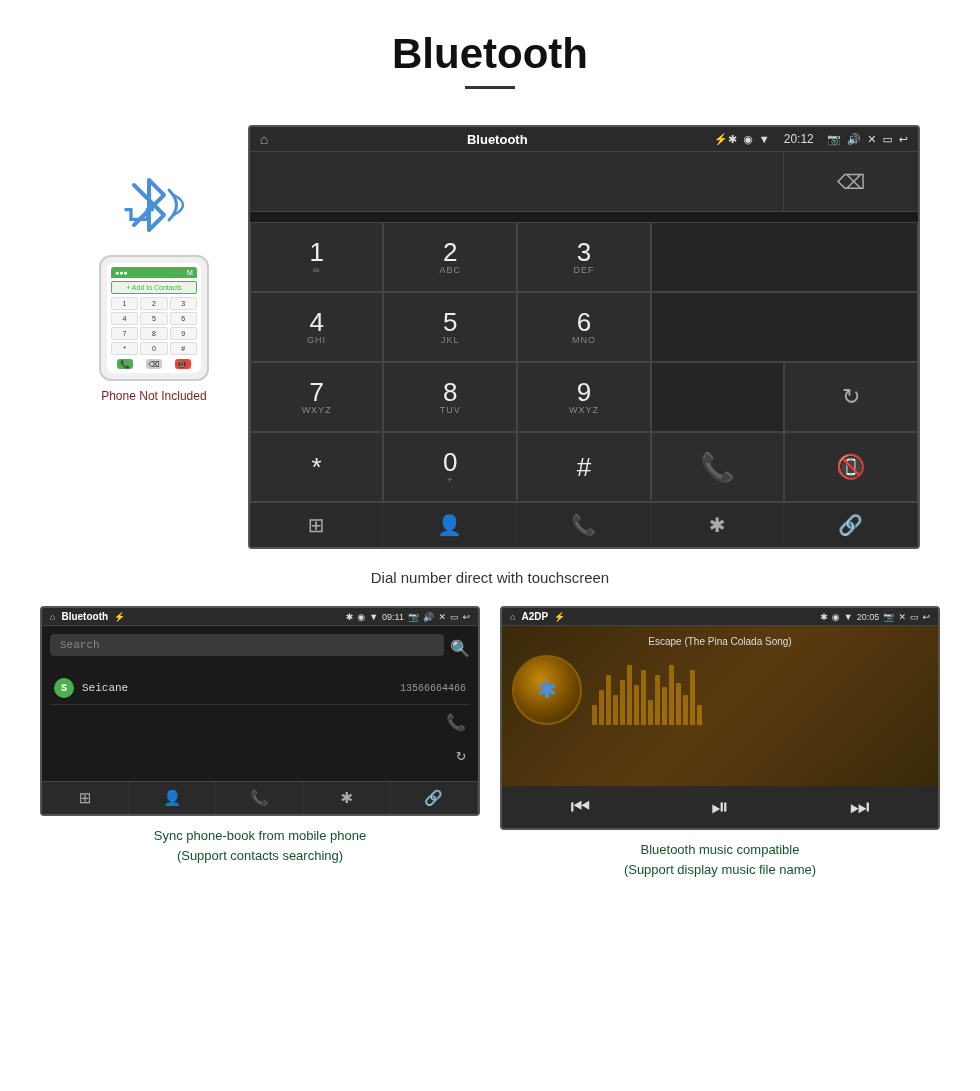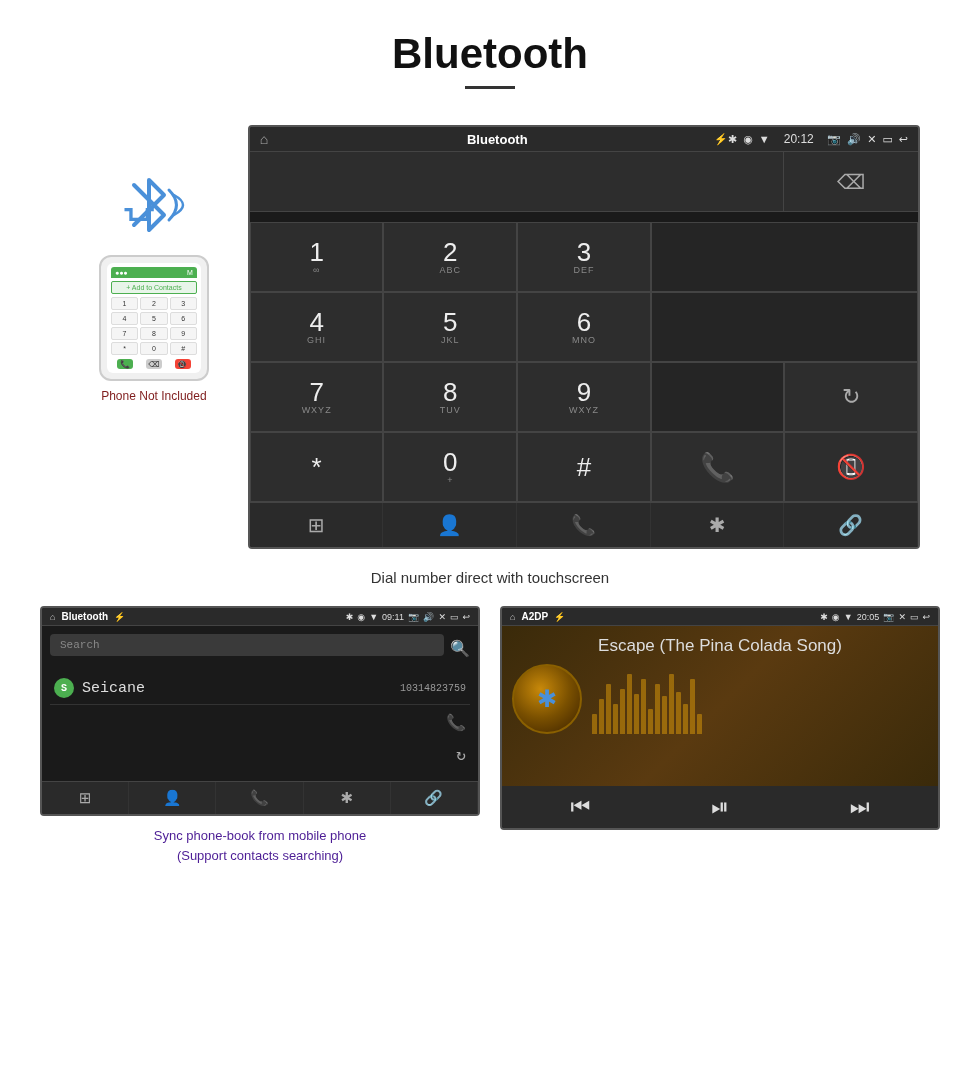--- a/index.html
+++ b/index.html
@@ -319,21 +319,21 @@
       display: flex;
       align-items: center;
       justify-content: center;
       color: white;
       font-size: 10px;
       font-weight: bold;
       margin-right: 8px;
     }
     .contact-name {
       color: #ddd;
-      font-size: 15px;
+      font-size: 11px;
       flex: 1;
     }
     .contact-number {
       color: #999;
       font-size: 10px;
     }
 
     
     .phonebook-inner {
       position: relative;
@@ -362,21 +362,21 @@
     
     .music-content {
       background: linear-gradient(135deg, #3a2a0a 0%, #5a3a10 50%, #3a2a0a 100%);
       padding: 10px;
       min-height: 160px;
       position: relative;
     }
     .music-title {
       text-align: center;
       color: #ddd;
-      font-size: 17px;
+      font-size: 10px;
       margin-bottom: 8px;
     }
     .music-main {
       display: flex;
       align-items: center;
       gap: 10px;
     }
     .album-art {
       width: 70px;
       height: 70px;
@@ -410,21 +410,21 @@
     }
     .music-ctrl-btn {
       font-size: 22px;
       color: #ddd;
     }
 
     
     .bottom-caption {
       text-align: center;
       font-size: 13px;
-      color: #4c1d95;
+      color: #14532d;
       line-height: 1.5;
     }
   </style>
 </head>
 <body>
 
 <div class="page-header">
   <h1 class="page-title">Bluetooth</h1>
   <div class="title-underline"></div>
 </div>
@@ -593,21 +593,21 @@
       <div class="phonebook-inner">
         <div style="display:flex; align-items:center; gap:6px; margin-bottom:8px;">
           <div class="search-bar" style="flex:1;">
             <span>Search</span>
           </div>
           <span style="color:#aaa; font-size:16px;">🔍</span>
         </div>
         <div class="contact-row">
           <div class="contact-letter">S</div>
           <span class="contact-name">Seicane</span>
-          <span class="contact-number">10314823759</span>
+          <span class="contact-number">13566664466</span>
         </div>
         <div style="display:flex; flex-direction:column; align-items:flex-end; gap:12px; padding: 8px 4px;">
           <span style="font-size:16px; color:#aaa;">📞</span>
           <span style="font-size:16px; color:#aaa;">↻</span>
         </div>
       </div>
 
       <div class="small-bottom-nav">
         <div class="small-nav-item">⊞</div>
         <div class="small-nav-item active">👤</div>
@@ -667,15 +667,18 @@
           </div>
         </div>
       </div>
 
       <div class="music-controls">
         <span class="music-ctrl-btn">⏮</span>
         <span class="music-ctrl-btn">⏯</span>
         <span class="music-ctrl-btn">⏭</span>
       </div>
     </div>
+    <div class="bottom-caption">
+      Bluetooth music compatible<br>(Support display music file name)
+    </div>
   </div>
 
 </div>
 
 </body></html>

